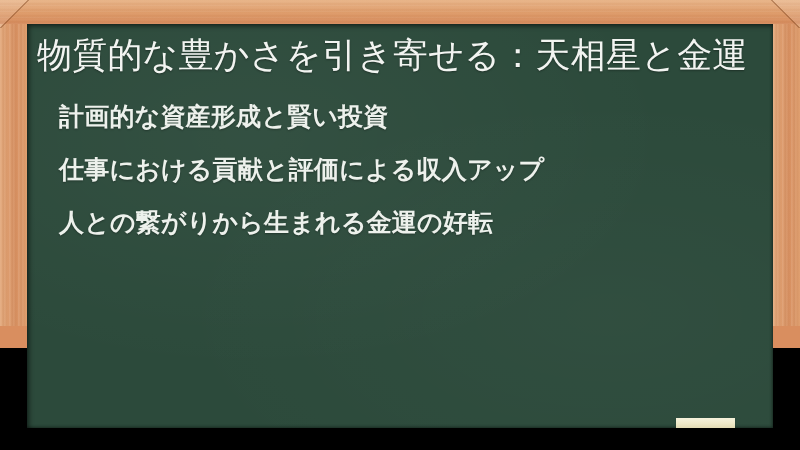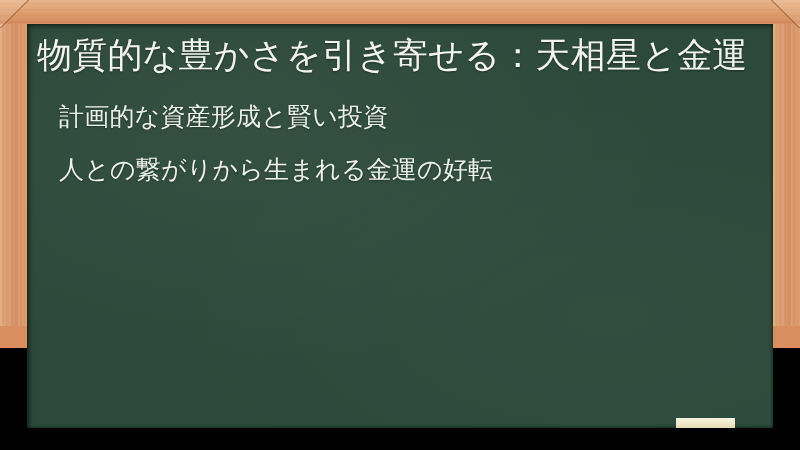--- a/index.html
+++ b/index.html
@@ -120,20 +120,21 @@
     padding-left:22px;
   }
   .bullet-item {
     color:#edf1ec;
     font-size:25px;
     line-height:1.0;
     margin-bottom:28px;
     letter-spacing:0.2px;
     text-shadow:0 1px 2px rgba(0,0,0,0.3);
     white-space:nowrap;
+    font-weight:bold;
   }
   .bullet-item:last-child { margin-bottom:4px; }
 
   
   .chalk {
     position:absolute;
     left:676px; top:418px;
     width:59px; height:10px;
     background:linear-gradient(180deg,#f6f2dc 0%,#efe9c9 55%,#e3dbb4 100%);
     box-shadow:0 1px 1px rgba(0,0,0,0.25);
@@ -151,20 +152,21 @@
   <div class="miter miter-tl"></div>
   <div class="miter miter-tr"></div>
 
   <div class="board">
     <div class="board-inner">
 
       <h1 class="title">物質的な豊かさを引き寄せる：天相星と金運</h1>
 
       <ul class="bullets">
         <li class="bullet-item">計画的な資産形成と賢い投資</li>
+        <li class="bullet-item">仕事における貢献と評価による収入アップ</li>
         <li class="bullet-item">人との繋がりから生まれる金運の好転</li>
       </ul>
 
     </div>
   </div>
 
   <div class="chalk"></div>
 
 </div>
 

